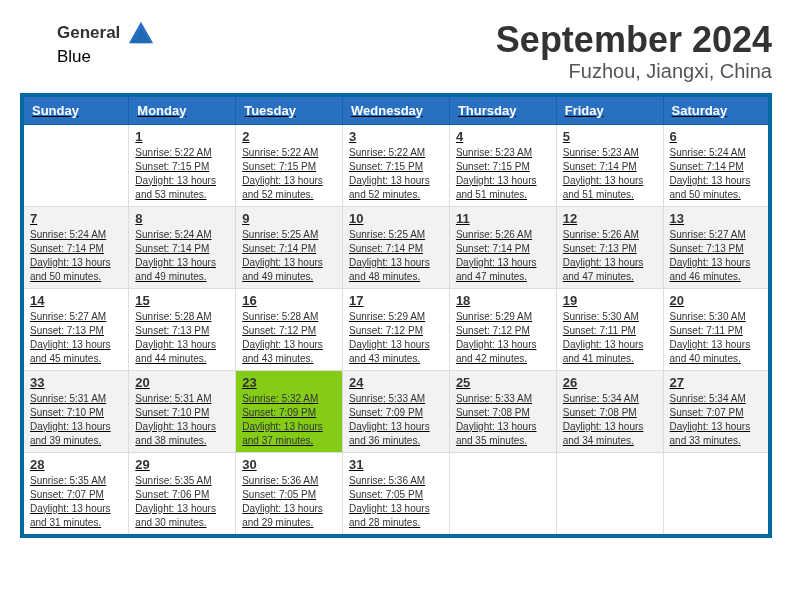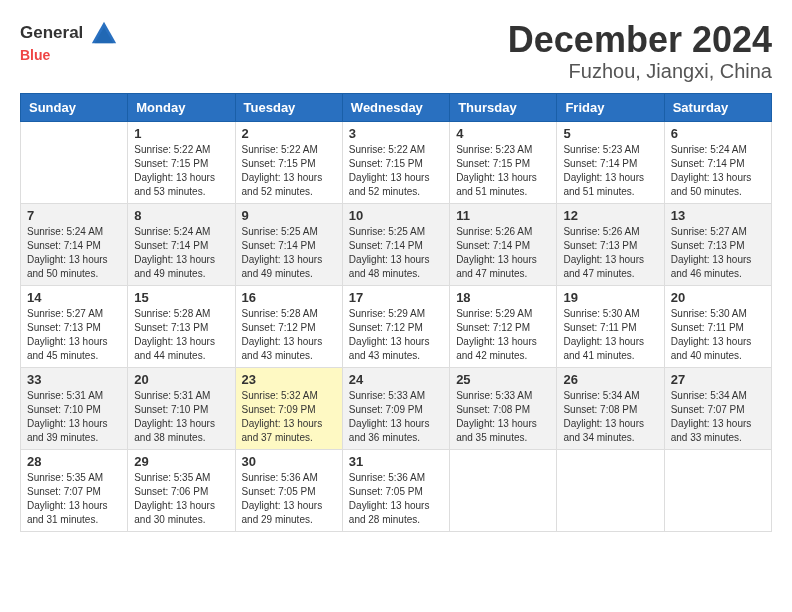--- a/index.html
+++ b/index.html
@@ -8,20 +8,21 @@
       background: #fff;
       width: 792px;
       min-height: 612px;
       padding: 20px;
     }
     .header-section {
       display: flex;
       justify-content: space-between;
       align-items: flex-start;
       margin-bottom: 10px;
+      margin-left: 37px;
     }
     .logo {
       display: flex;
       align-items: center;
     }
     .logo-icon {
       width: 28px;
       height: 28px;
       margin-left: 2px;
     }
@@ -34,21 +35,22 @@
       color: #333;
       line-height: 1.1;
     }
     .location-title {
       font-size: 20px;
       color: #555;
     }
     .calendar-table {
       width: 100%;
       border-collapse: collapse;
-      border: 1px solid #0369a1;
+      border: 4px solid #0369a1;
+      text-decoration: underline;
     }
     .calendar-table th {
       background-color: #2970c0;
       color: #fff;
       text-align: left;
       padding: 6px 8px;
       font-size: 13px;
       border: 1px solid #1a5fa8;
     }
     .calendar-table td {
@@ -86,25 +88,25 @@
 <div>
   <div class="header-section">
     <div class="logo">
       <div style="display:flex;flex-direction:column;line-height:1.1;">
         <span style="font-size:17px;font-weight:bold;color:#333;">General
           <svg class="logo-icon" viewBox="0 0 30 30" style="display:inline-block;vertical-align:middle;">
             <polygon points="15,2 28,25 2,25" fill="#2970c0"></polygon>
             <polygon points="15,8 25,25 5,25" fill="#1a5fa8" opacity="0.5"></polygon>
           </svg>
         </span>
-        <span style="font-size:14px;font-weight:bold;color:#ef4444;">Blue</span>
+        <span style="font-size:17px;font-weight:normal;color:#000000;">Blue</span>
       </div>
     </div>
     <div class="title-section">
-      <div class="month-title">December 2024</div>
+      <div class="month-title">September 2024</div>
       <div class="location-title">Fuzhou, Jiangxi, China</div>
     </div>
   </div>
 
   <table class="calendar-table">
     <thead>
       <tr>
         <th>Sunday</th>
         <th>Monday</th>
         <th>Tuesday</th>
@@ -204,21 +206,21 @@
         </tr>
         <tr style="background: rgb(242, 242, 242);">
           <td style="background: rgb(242, 242, 242);">
             <span class="day-number">33</span>
             <div class="day-info">Sunrise: 5:31 AM<br>Sunset: 7:10 PM<br>Daylight: 13 hours and 39 minutes.</div>
           </td>
           <td style="background: rgb(242, 242, 242);">
             <span class="day-number">20</span>
             <div class="day-info">Sunrise: 5:31 AM<br>Sunset: 7:10 PM<br>Daylight: 13 hours and 38 minutes.</div>
           </td>
-          <td style="background: #fef9c3;">
+          <td style="background: #84cc16;">
             <span class="day-number">23</span>
             <div class="day-info">Sunrise: 5:32 AM<br>Sunset: 7:09 PM<br>Daylight: 13 hours and 37 minutes.</div>
           </td>
           <td style="background: rgb(242, 242, 242);">
             <span class="day-number">24</span>
             <div class="day-info">Sunrise: 5:33 AM<br>Sunset: 7:09 PM<br>Daylight: 13 hours and 36 minutes.</div>
           </td>
           <td style="background: rgb(242, 242, 242);">
             <span class="day-number">25</span>
             <div class="day-info">Sunrise: 5:33 AM<br>Sunset: 7:08 PM<br>Daylight: 13 hours and 35 minutes.</div>

